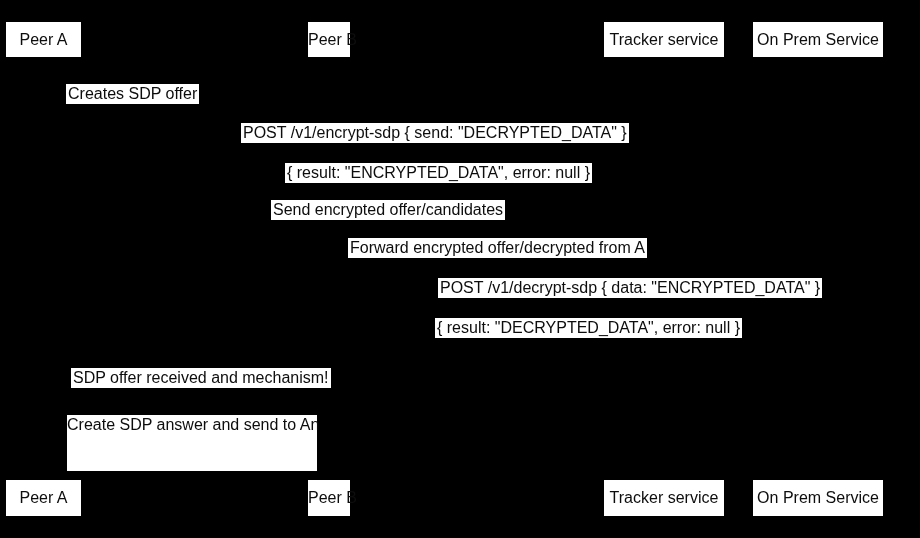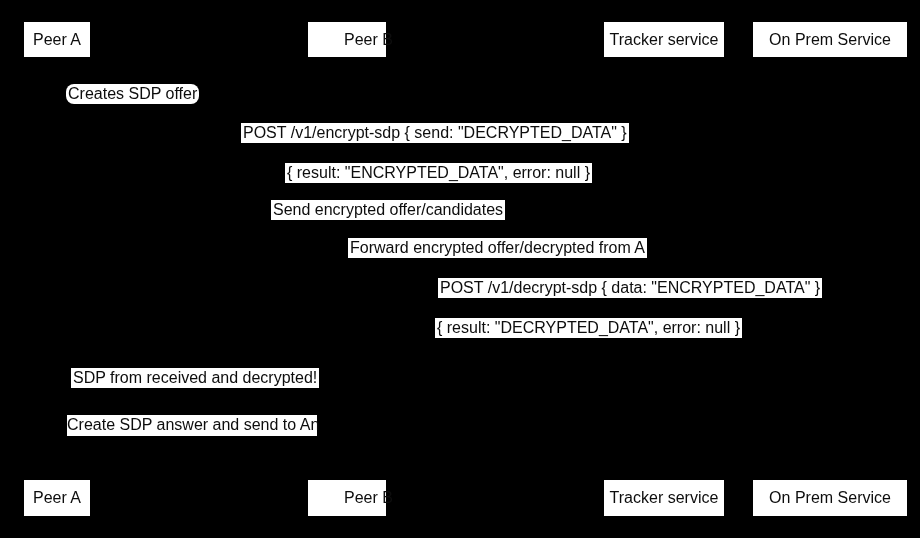--- a/index.html
+++ b/index.html
@@ -19,54 +19,54 @@
   .participant {
     position: absolute;
     height: 35px;
     background: #ffffff;
     color: #0d0d0d;
     font-size: 16px;
     line-height: 35px;
     text-align: center;
     white-space: nowrap;
   }
-  .pt0, .pb0 { left: 24px;  width: 66px;  }
-  .pt1, .pb1 { left: 308px; width: 42px; padding-left: 36px;  }
+  .pt0, .pb0 { left: 6px;  width: 75px;  }
+  .pt1, .pb1 { left: 308px; width: 42px;  }
   .pt2, .pb2 { left: 604px; width: 120px; }
-  .pt3, .pb3 { left: 753px; width: 154px; }
+  .pt3, .pb3 { left: 753px; width: 130px; }
   .pt0, .pt1, .pt2, .pt3 { top: 22px; }
   .pb0, .pb1, .pb2, .pb3 { top: 480px; height: 36px; line-height: 36px; }
 
   
   .msg {
     position: absolute;
     height: 20px;
     background: #ffffff;
     color: #0d0d0d;
     font-size: 16px;
     line-height: 20px;
     white-space: nowrap;
     padding: 0 2px;
   }
-  .m1 { left: 66px;  top: 84px; border-radius: 8px;  }
+  .m1 { left: 66px;  top: 84px;  }
   .m2 { left: 241px; top: 123px; }
   .m3 { left: 285px; top: 163px; }
   .m4 { left: 230px; top: 200px; margin-left: 41px; }
   .m5 { left: 348px; top: 238px; }
   .m6 { left: 391px; top: 278px; margin-left: 47px; }
   .m7 { left: 435px; top: 318px; }
   .m8 { left: 71px;  top: 368px; }
 
   
   .note {
     position: absolute;
     left: 67px;
     top: 415px;
     width: 250px;
-    height: 21px;
+    height: 56px;
     background: #ffffff;
     color: #0d0d0d;
     font-size: 16px;
     line-height: 19.5px;
     text-align: center;
     white-space: nowrap;
   }
   .note .line { display: block; }
 </style>
 </head>
@@ -79,21 +79,21 @@
   <div class="participant pt2">Tracker service</div>
   <div class="participant pt3">On Prem Service</div>
 
   <div class="msg m1">Creates SDP offer</div>
   <div class="msg m2">POST /v1/encrypt-sdp { send: "DECRYPTED_DATA" }</div>
   <div class="msg m3">{ result: "ENCRYPTED_DATA", error: null }</div>
   <div class="msg m4">Send encrypted offer/candidates</div>
   <div class="msg m5">Forward encrypted offer/decrypted from A</div>
   <div class="msg m6">POST /v1/decrypt-sdp { data: "ENCRYPTED_DATA" }</div>
   <div class="msg m7">{ result: "DECRYPTED_DATA", error: null }</div>
-  <div class="msg m8">SDP from received and decrypted!</div>
+  <div class="msg m8">SDP offer received and mechanism!</div>
 
   <div class="note">
     <span class="line">Create SDP answer and send to An</span>
   </div>
 
   <div class="participant pb0">Peer A</div>
   <div class="participant pb1">Peer B</div>
   <div class="participant pb2">Tracker service</div>
   <div class="participant pb3">On Prem Service</div>
 

